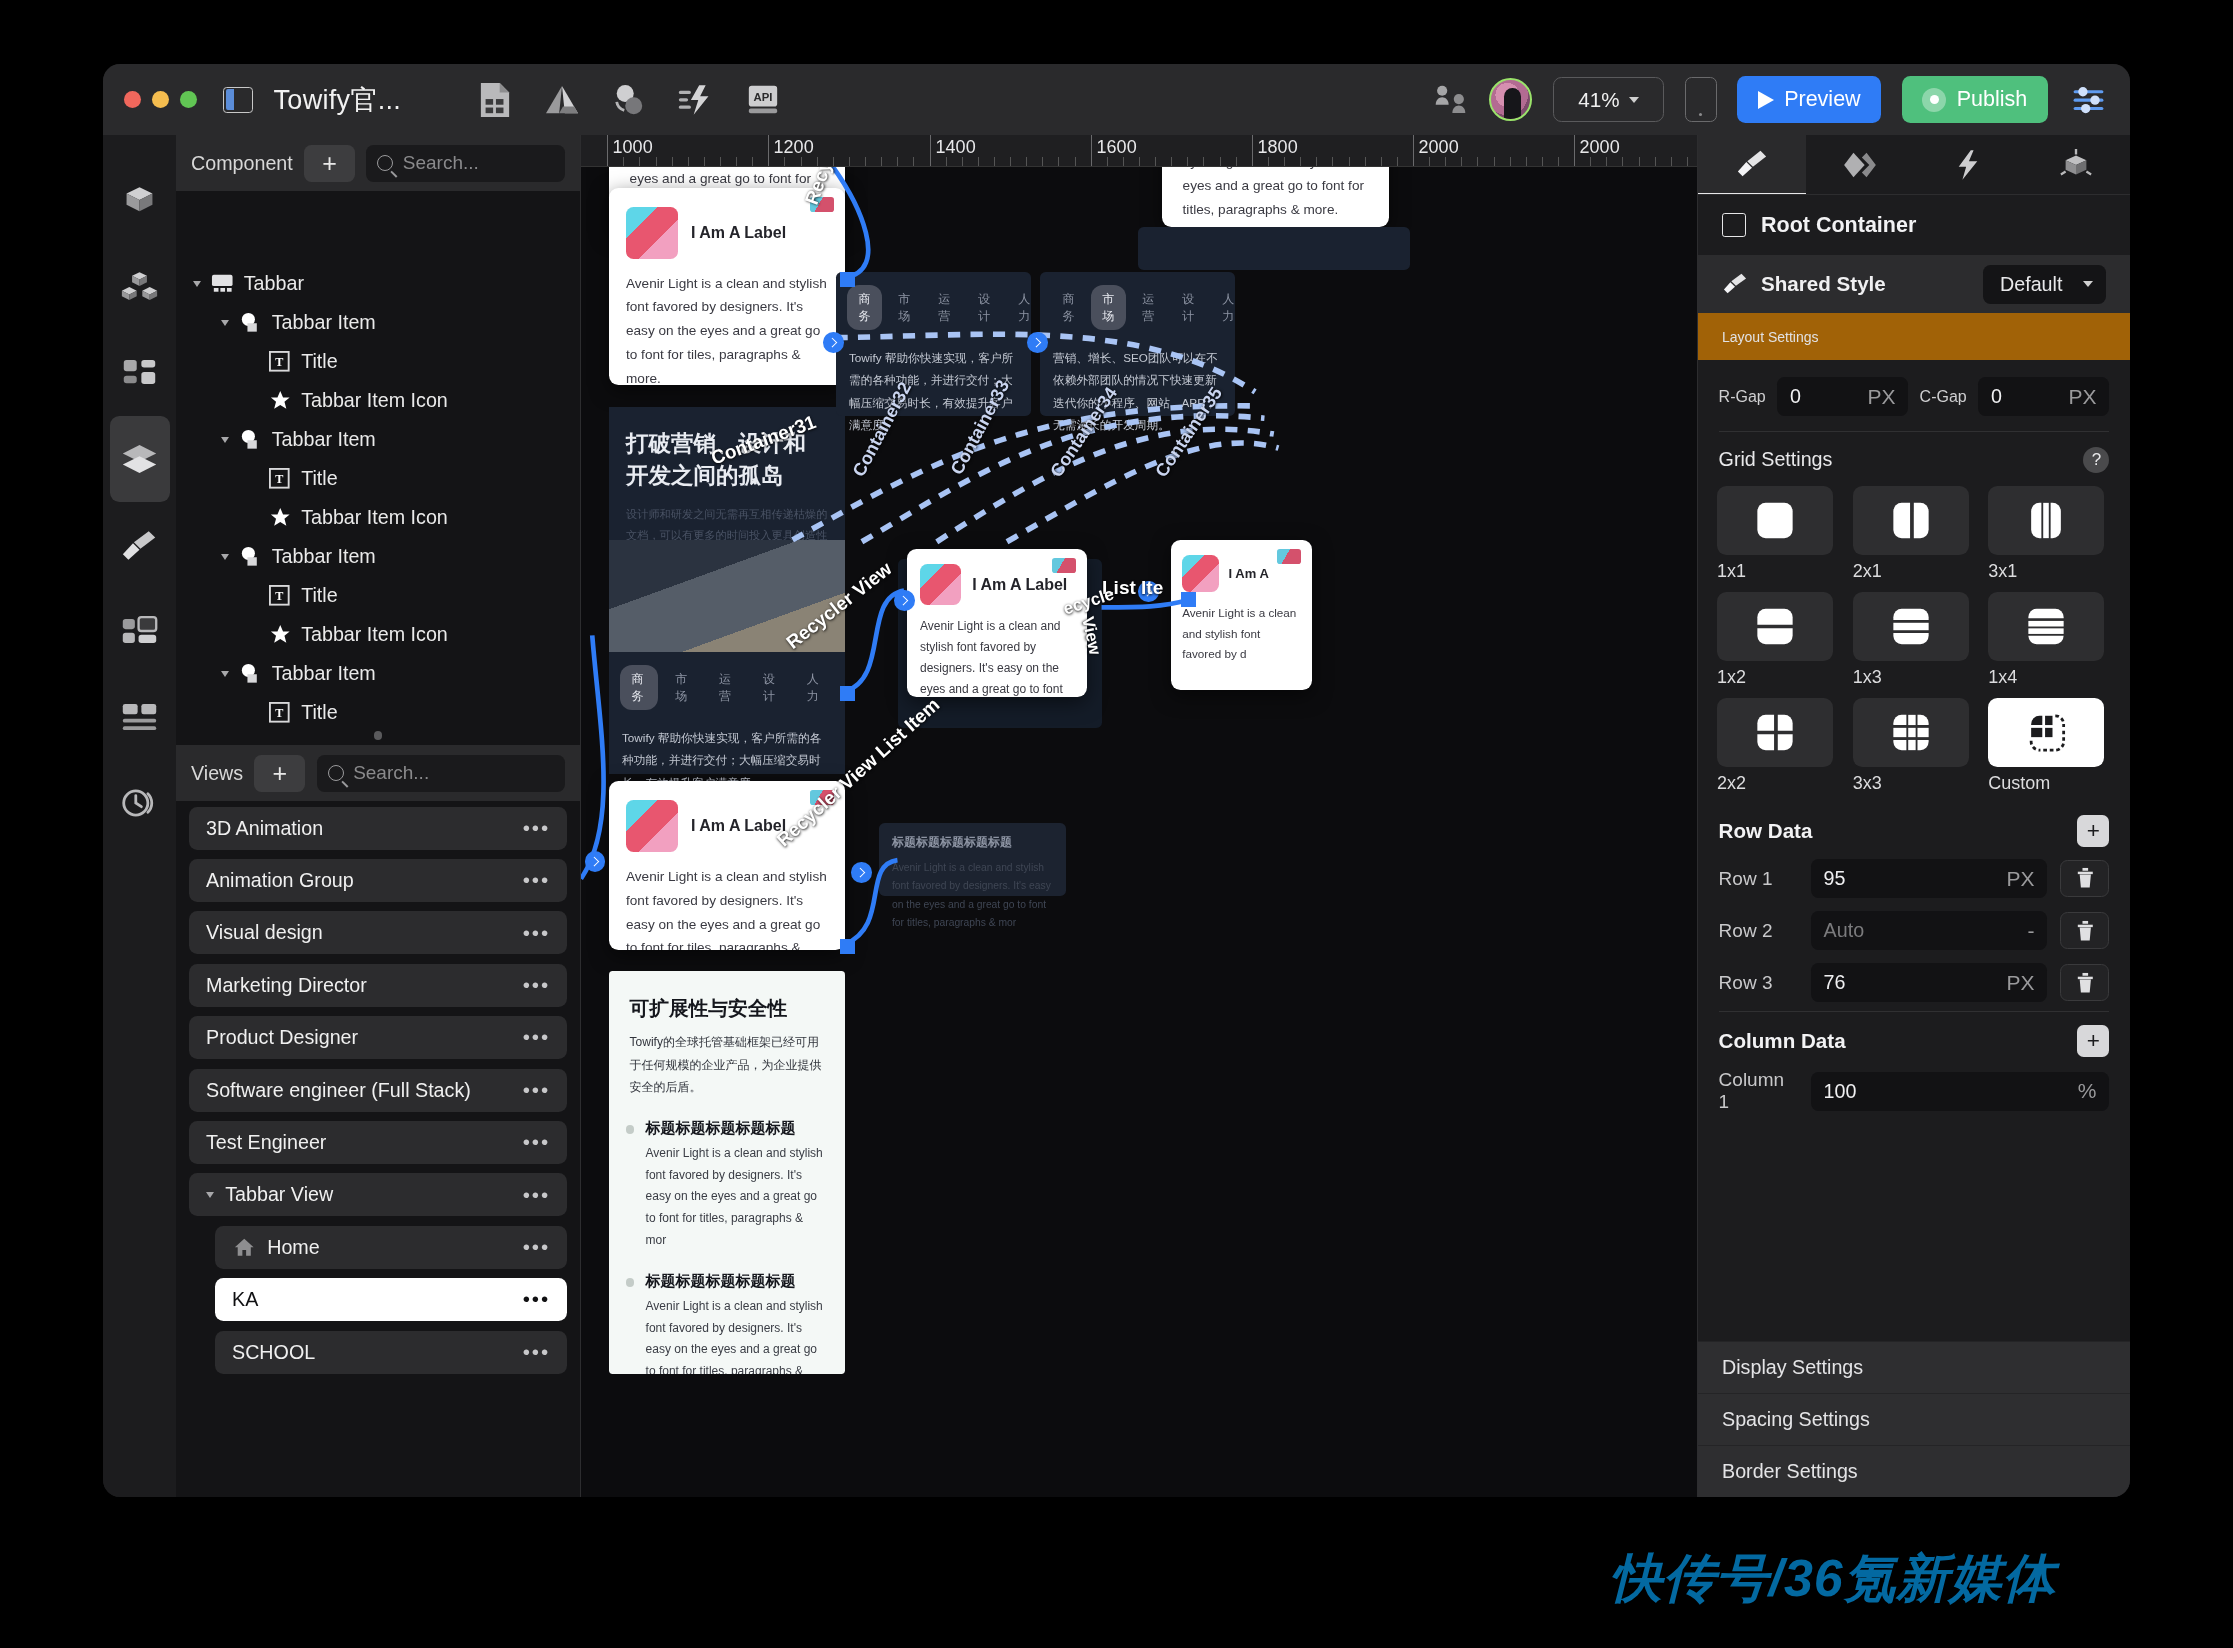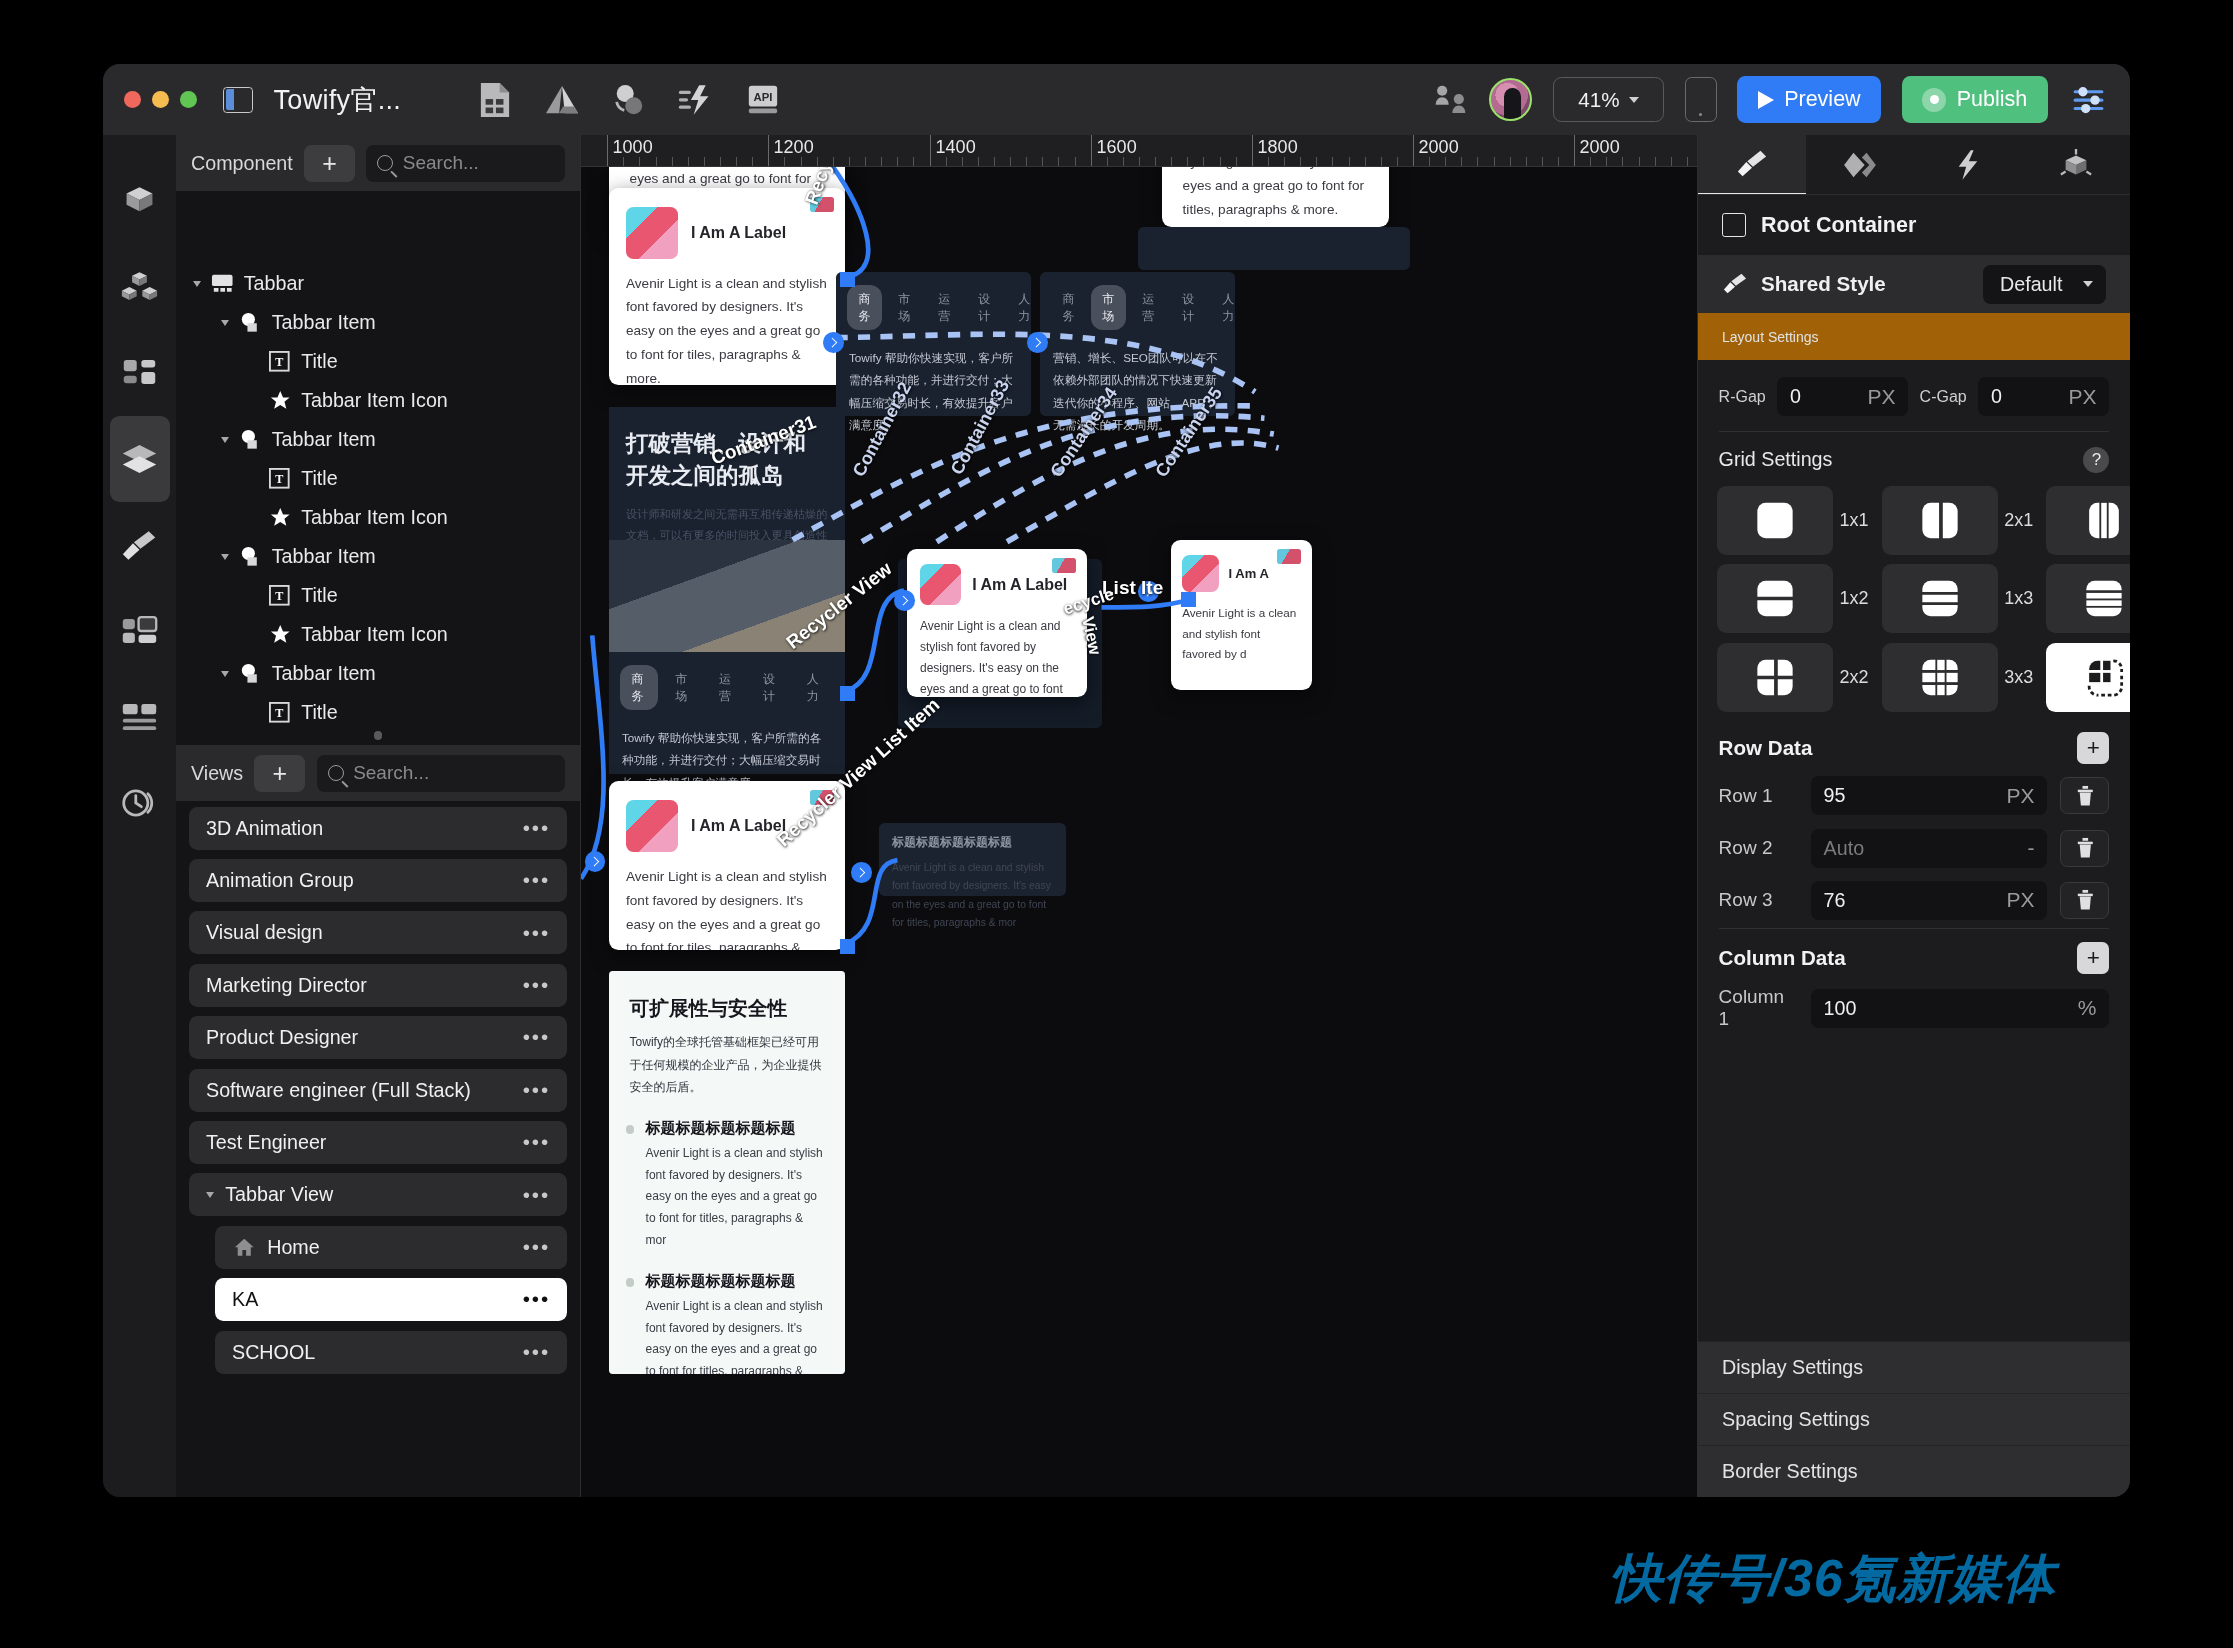--- a/index.html
+++ b/index.html
@@ -172,21 +172,21 @@
   .field { flex:1; height:39px; background:#121214; border-radius:7.5px; display:flex;align-items:center;
      padding:0 13px; color:#f0f0f2; font-size:19.7px;}
   .field .u { margin-left:auto; color:#9a9a9c; font-size:21px;}
   .field .ph { color:#7b7b7d; }
   .hr { height:0.9px; background:#303032; margin: 1.9px 20.6px; }
   .gridhead { display:flex;align-items:center;padding: 13px 20.6px 7.5px 20.6px; }
   .gridhead .t { color:#e8e8ea; font-size:19.7px; }
   .qm { margin-left:auto; width:26px;height:26px;border-radius:50%;background:#4a4a4c;color:#e8e8ea;
      font-size:17px;display:flex;align-items:center;justify-content:center;}
   .gridwrap { display:grid; grid-template-columns: repeat(3,1fr); gap: 9.4px 13px; padding: 5.6px 19px 9.4px 19px;}
-  .gcell { display:flex;flex-direction:row;align-items:center;gap:6.6px;}
+  .gcell { display:flex;flex-direction:column;gap:6.6px;}
   .gbox { width: 116px; height: 69px; background:#2e2e30; border-radius:9.4px;
      display:flex;align-items:center;justify-content:center; }
   .gbox.on { background:#ffffff; }
   .gcap { color:#dcdcde; font-size:18px; }
   .datahead { display:flex;align-items:center;padding: 11.2px 20.6px 5.6px 20.6px;}
   .datahead .t { color:#f2f2f4; font-size:20.6px; font-weight:bold;}
   .addsq { margin-left:auto; width:32px;height:32px;background:#d8d8da;border-radius:6.6px;color:#1c1c1e;
      font-size:22.5px;display:flex;align-items:center;justify-content:center;line-height:1;}
   .drow { display:flex;align-items:center;gap:13px;padding: 6.6px 20.6px;}
   .drow .lb { color:#c8c8ca; font-size:19px; width:79px; flex:none;}

